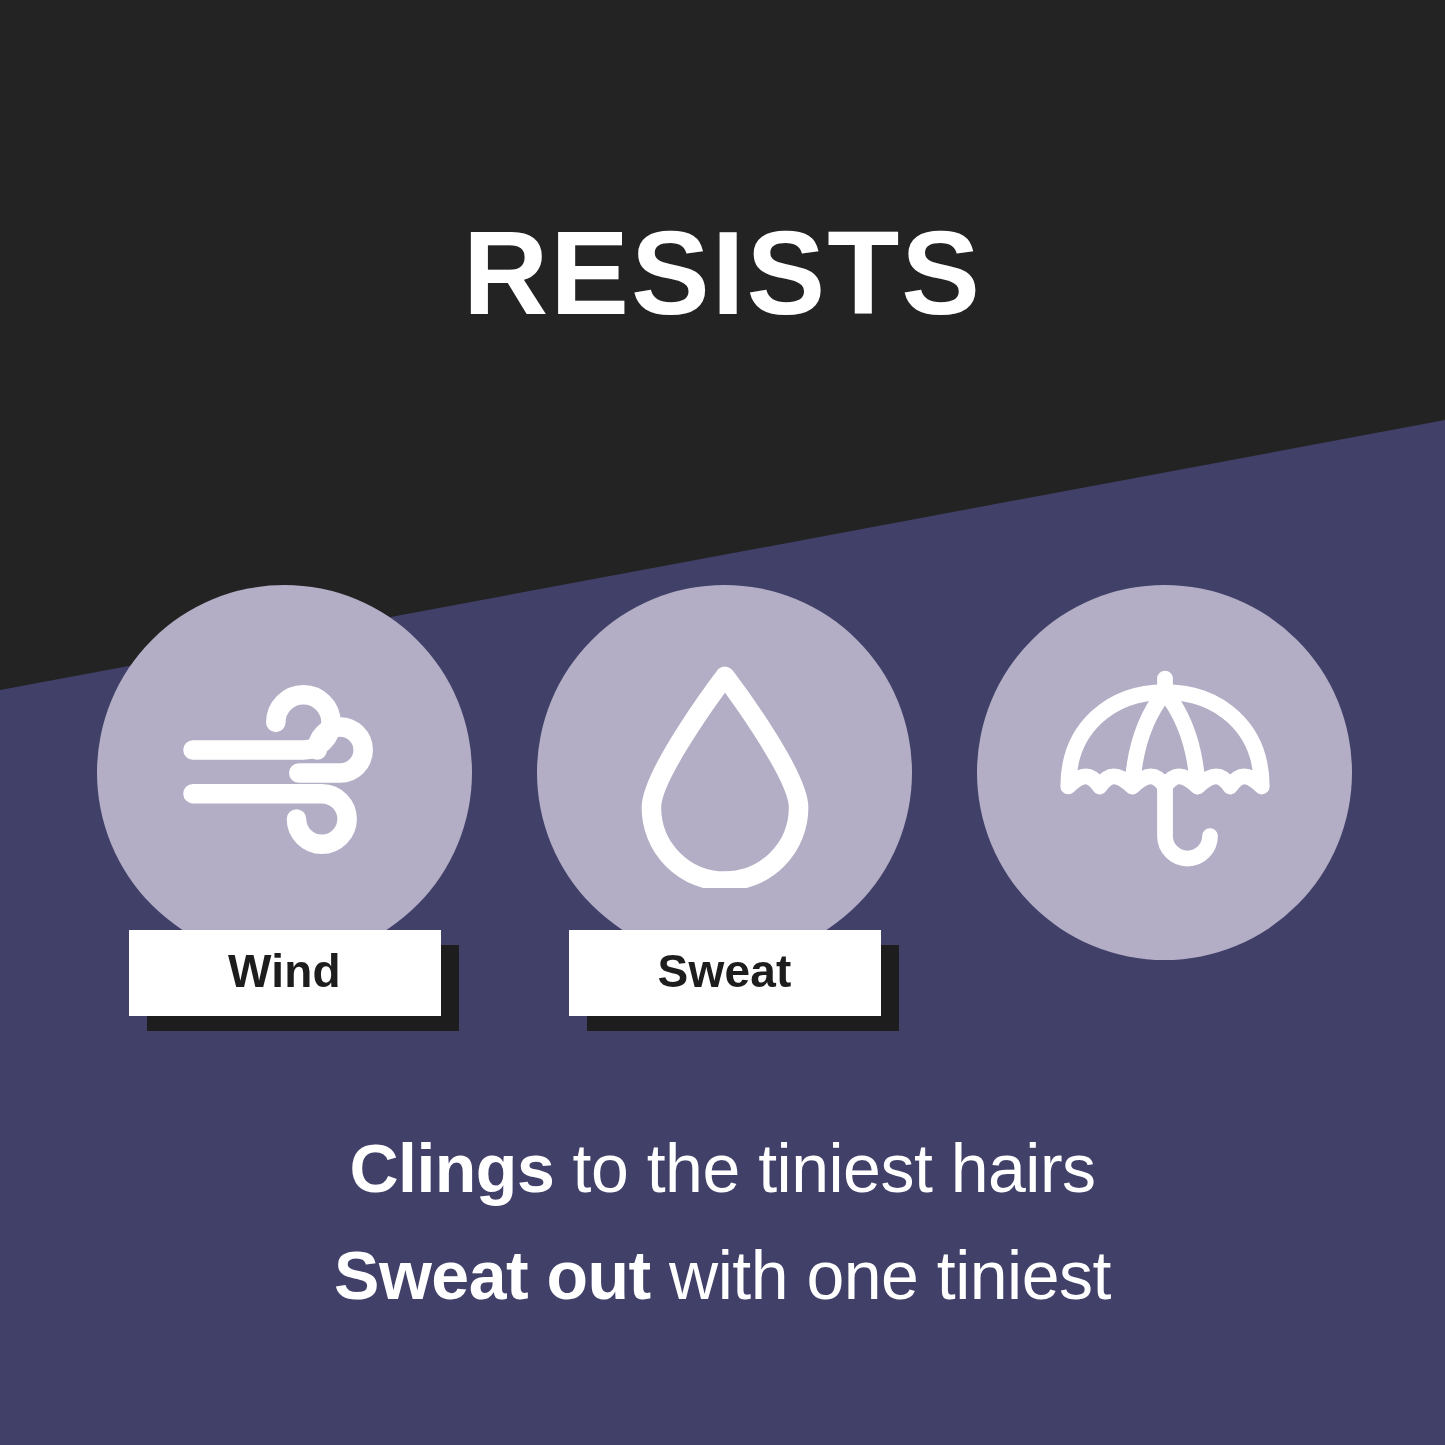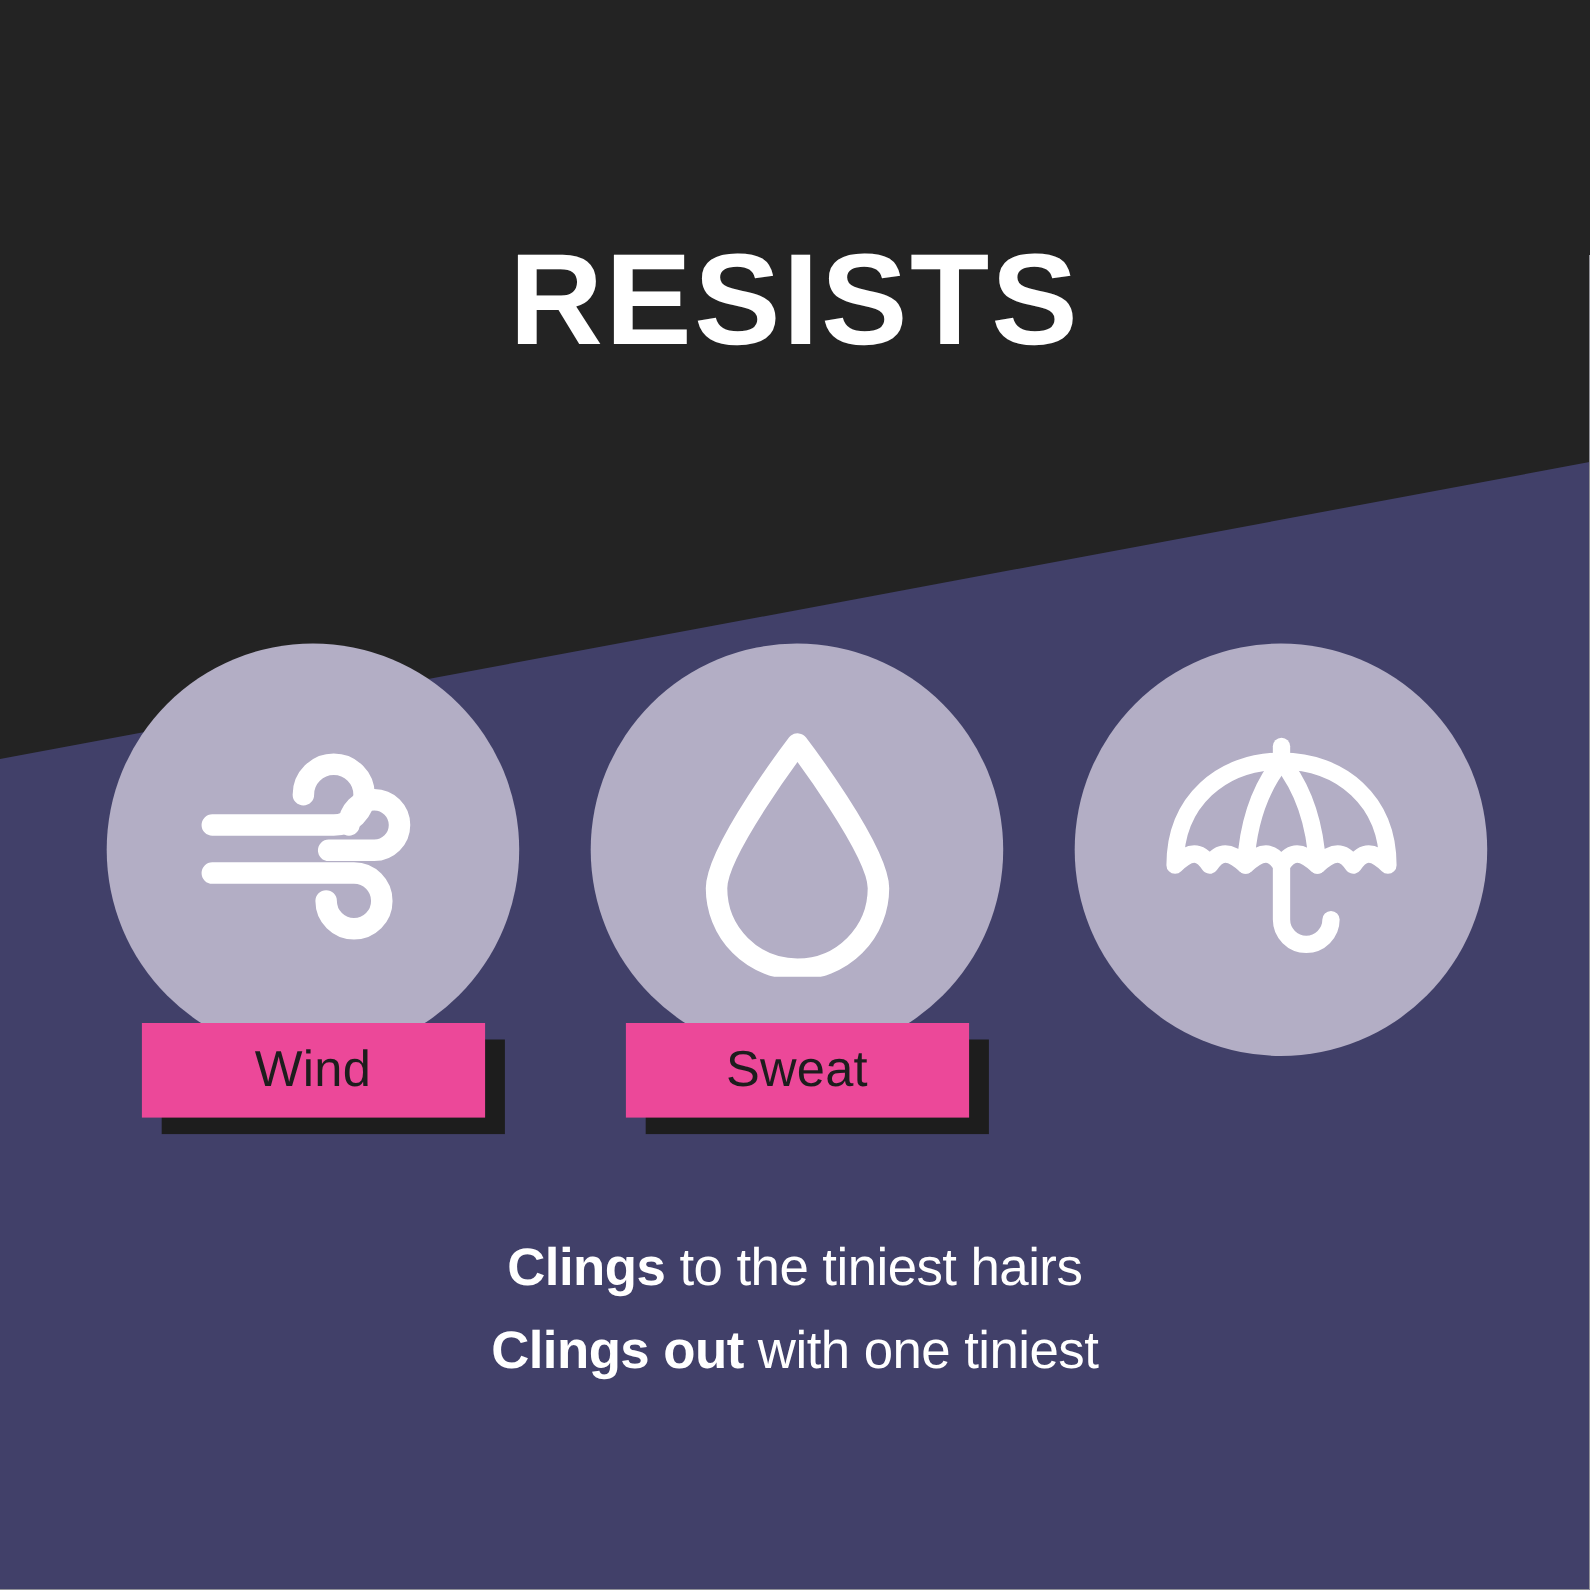--- a/index.html
+++ b/index.html
@@ -91,42 +91,42 @@
   .chip-shadow {
     position: absolute;
     left: 18px;
     top: 15px;
     width: 100%;
     height: 100%;
     background: #1d1d1d;
   }
   .chip {
     position: relative;
-    background: #ec4899;
+    background: #ffffff;
     color: #1d1d1d;
     font-size: 46px;
-    font-weight: 400;
+    font-weight: 700;
     letter-spacing: 0.2px;
     padding: 18px 0 22px;
     width: 312px;
     text-align: center;
     line-height: 1;
   }
 
   
   .taglines {
     position: absolute;
     left: 0;
     top: 1115px;
     width: 100%;
     text-align: center;
     color: #ffffff;
   }
   .tagline {
-    font-size: 48px;
+    font-size: 68px;
     line-height: 1.58;
     font-weight: 400;
     letter-spacing: -0.5px;
     white-space: nowrap;
   }
   .tagline .strong {
     font-weight: 700;
   }
 </style>
 </head>
@@ -186,17 +186,17 @@
       </div>
     </div>
 
   </div>
 
   <div class="taglines">
     <div class="tagline">
       <span class="strong">Clings</span><span> to the tiniest hairs</span>
     </div>
     <div class="tagline">
-      <span class="strong">Clings out</span><span> with one tiniest</span>
+      <span class="strong">Sweat out</span><span> with one tiniest</span>
     </div>
   </div>
 
 </div>
 
 </body></html>

